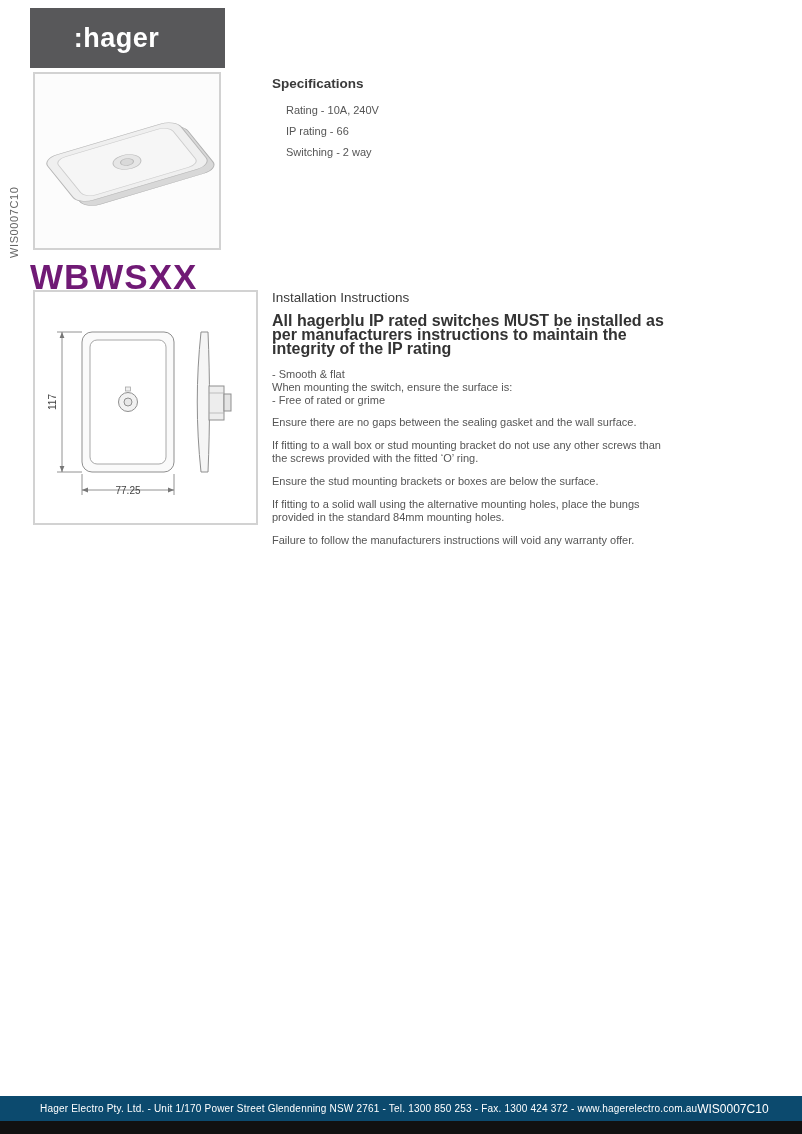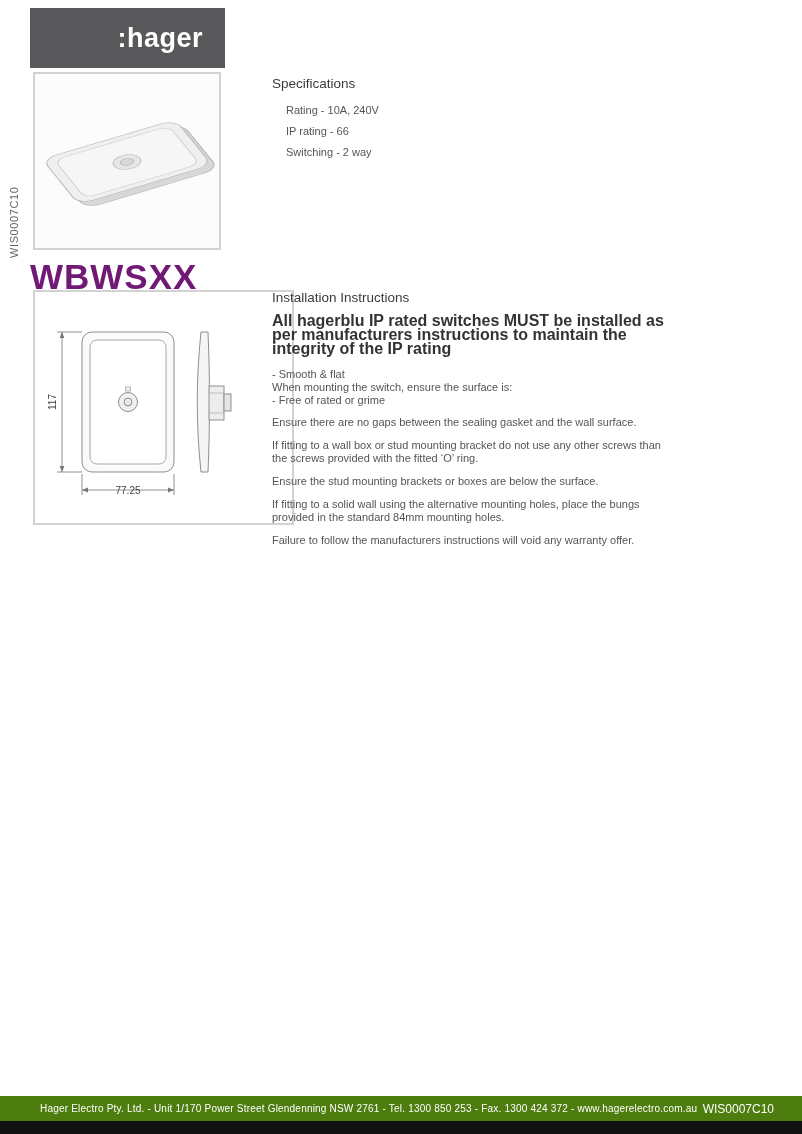--- a/index.html
+++ b/index.html
@@ -5,67 +5,67 @@
   * { margin:0; padding:0; box-sizing:border-box; }
   html,body { background:#ffffff; }
   body {
     width:802px; height:1134px; position:relative; overflow:hidden;
     font-family:"Liberation Sans", sans-serif; color:#3c3c3c;
   }
 
   
   .logo-block {
     position:absolute; left:30px; top:8px; width:195px; height:60px;
-    background:#58585a; display:flex; align-items:center; justify-content:flex-end;
+    background:#58585a; display:flex; align-items:center; justify-content:center;
     padding-right:22px;
   }
   .logo-text { color:#ffffff; font-size:27px; font-weight:700; letter-spacing:.5px; }
 
   
   .side-label {
     position:absolute; left:8px; top:148px; height:110px;
     writing-mode:vertical-rl; transform:rotate(180deg);
     font-size:11px; color:#666; letter-spacing:.6px;
   }
 
   
   .product-box {
     position:absolute; left:33px; top:72px; width:188px; height:178px;
     border:2px solid #d2d2d2; background:#fcfcfc;
   }
 
   
   .specs { position:absolute; left:272px; top:76px; width:320px; }
-  .specs-title { font-size:13.5px; font-weight:400; color:#3a3a3a; margin-bottom:13px; }
+  .specs-title { font-size:13.5px; font-weight:700; color:#3a3a3a; margin-bottom:13px; }
   .spec-item { font-size:11px; color:#555; margin-bottom:9px; line-height:12px;margin-left:14px; }
 
   
   .product-code {
     position:absolute; left:30px; top:257px;
     font-size:35px; font-weight:700; color:#701a75; letter-spacing:1px;
   }
 
   
   .drawing-box {
-    position:absolute; left:33px; top:290px; width:261px; height:235px;
+    position:absolute; left:33px; top:290px; width:225px; height:235px;
     border:2px solid #d2d2d2; background:#ffffff;
   }
 
   
   .install { position:absolute; left:272px; top:290px; width:402px; }
   .install-title { font-size:13.5px; font-weight:400; color:#3a3a3a; margin-bottom:9px; }
   .install-bold { font-size:16px; font-weight:700; color:#333; line-height:14px; margin-bottom:12px; }
   .install-line { font-size:11px; color:#555; line-height:13px; }
   .surface-block { margin-bottom:9px; }
   .install-para { font-size:11px; color:#555; line-height:13px; margin-bottom:10px; }
 
   
   .footer-bar {
     position:absolute; left:0; top:1096px; width:802px; height:25px;
-    background:#4d7c0f; display:flex; align-items:center; justify-content:space-between;
+    background:#0c4a6e; display:flex; align-items:center; justify-content:flex-start;
     padding:0 28px 0 40px;
   }
   .footer-address { color:#ffffff; font-size:10px; letter-spacing:.2px; }
   .footer-code { color:#ffffff; font-size:12px; }
   .footer-black { position:absolute; left:0; top:1121px; width:802px; height:13px; background:#111111; }
 
   svg { display:block; }
   .dim-text { font-family:"Liberation Sans", sans-serif; font-size:10px; fill:#444; }
 </style>
 </head>

